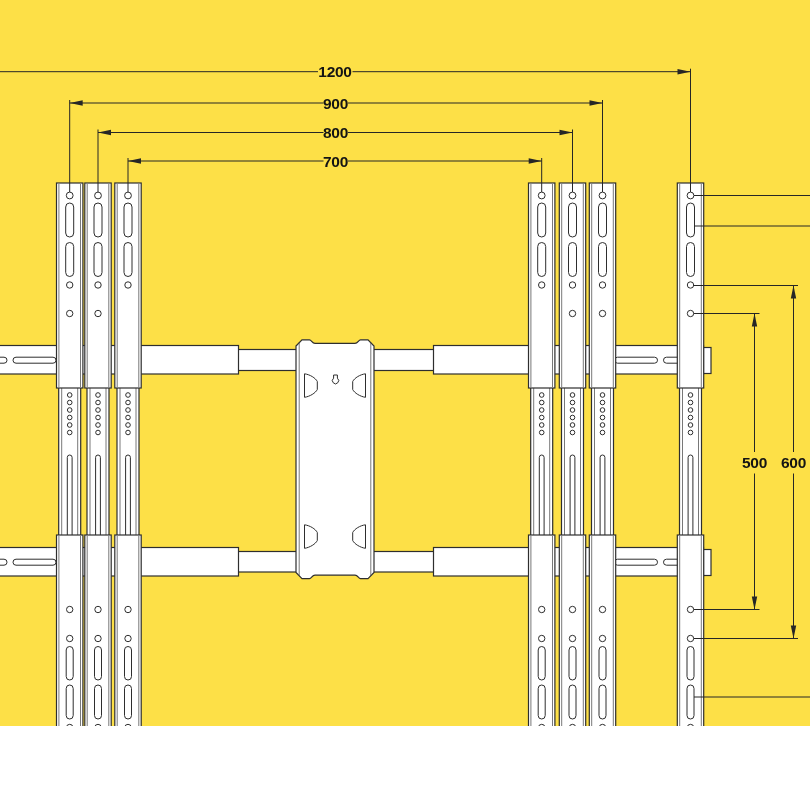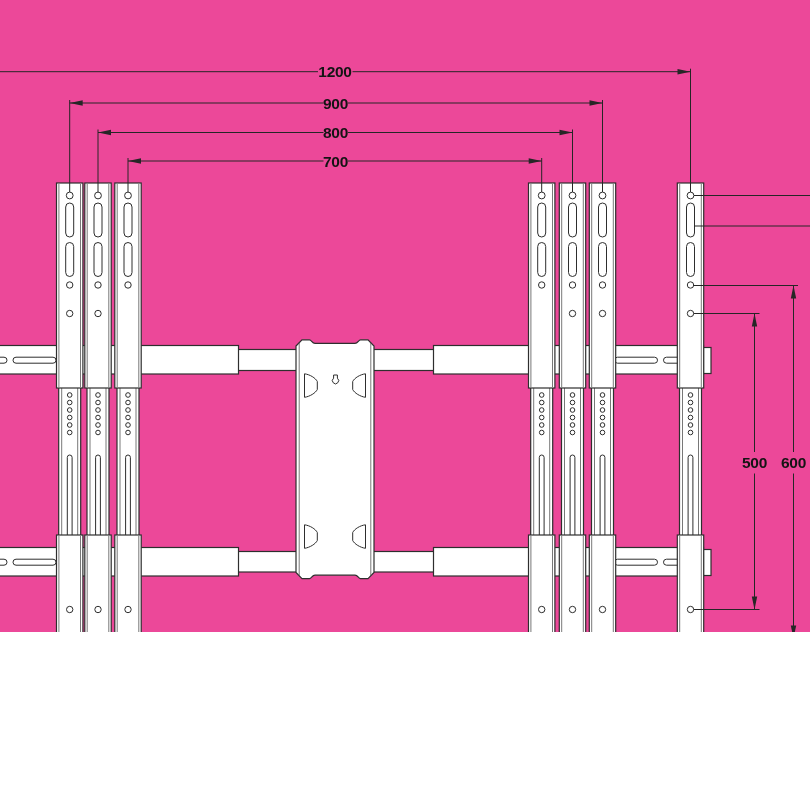--- a/index.html
+++ b/index.html
@@ -1,16 +1,16 @@
 <!DOCTYPE html>
 <html><head>
 <meta charset="utf-8">
 <style>
   html,body{margin:0;padding:0;background:#ffffff;}
-  .stage{position:relative;width:810px;height:632px;background:#ec4899;overflow:hidden;
+  .stage{position:relative;width:810px;height:726px;background:#fde047;overflow:hidden;
          font-family:"Liberation Sans", sans-serif;}
   svg{display:block;}
   .outline{fill:#ffffff;stroke:#2e2e2e;stroke-width:1.2;}
   .fold{stroke:#555555;stroke-width:0.8;fill:none;}
   .hole{fill:#ffffff;stroke:#2e2e2e;stroke-width:1;}
   .dim{stroke:#262626;stroke-width:1;fill:none;}
   .arrow{fill:#262626;stroke:none;}
   .dimtext{font-family:"Liberation Sans", sans-serif;font-size:15.5px;font-weight:700;
            fill:#141414;letter-spacing:-0.3px;}
 </style>

